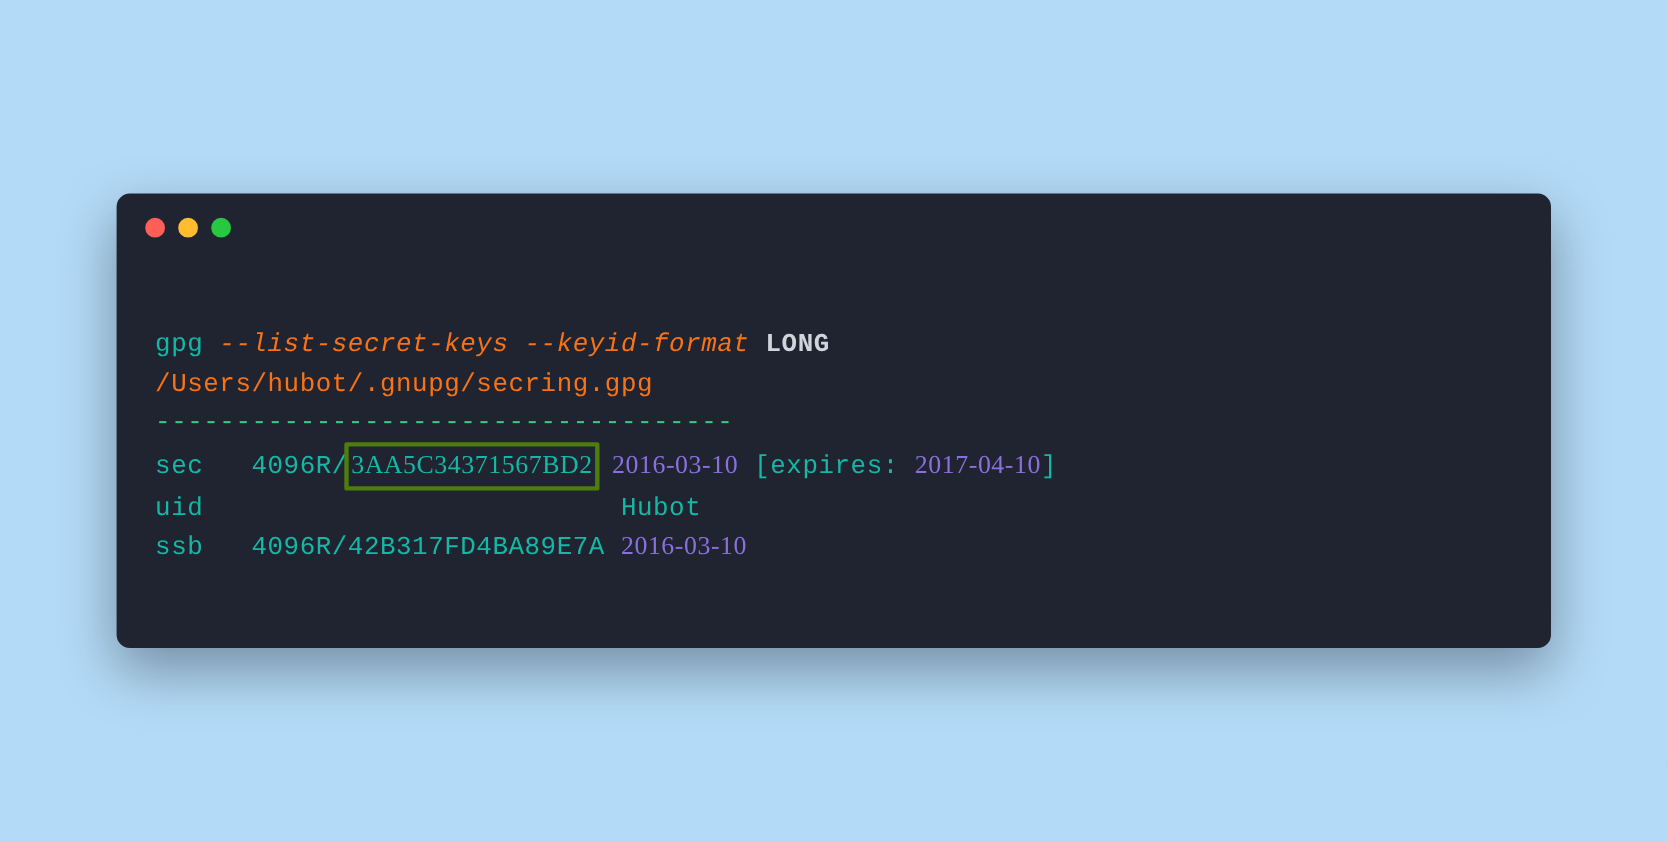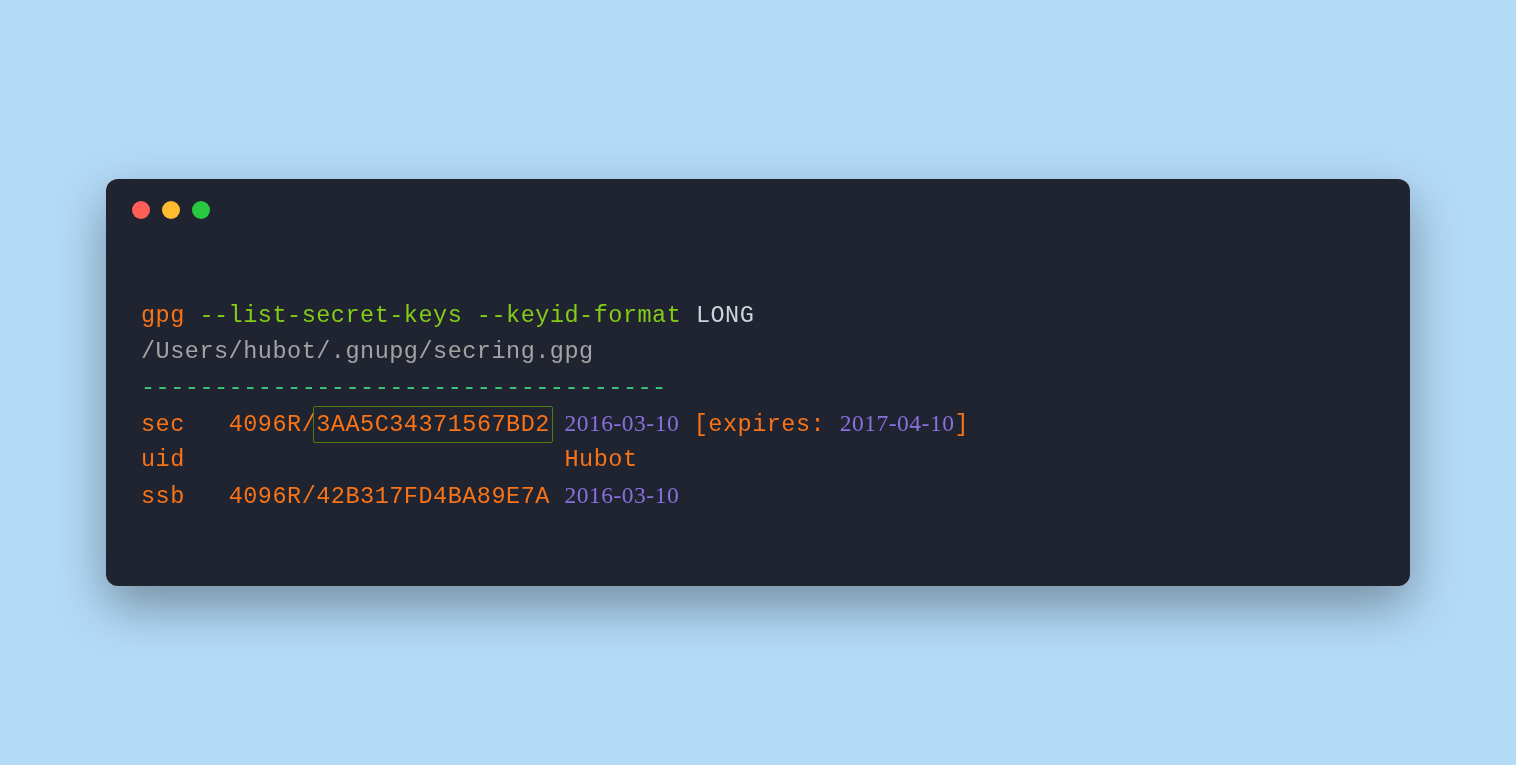--- a/index.html
+++ b/index.html
@@ -38,32 +38,33 @@
     .yellow { background: #febc2e; }
     .green { background: #28c840; }
     .content {
       padding: 34px 35px 0 35px;
       font-size: 23.5px;
       line-height: 1.52;
       color: #d0d4db;
       letter-spacing: 0.5px;
       white-space: pre;
     }
-    .g-cmd { color: #84cc16; }
-    .g-arg { color: #d0d4db; }
-    .g-path { color: #a3a3a3; }
+    .g-cmd { color: #f97316; font-style: italic; }
+    .g-arg { color: #d0d4db; font-weight: bold; }
+    .g-path { color: #f97316; }
     .g-sep { color: #3ec97f; }
     .g-num { color: #8a6fdf; font-family: Liberation Serif, serif; }
-    .g-text { color: #f97316; }
+    .g-text { color: #14b8a6; }
     .highlight {
-      border: 1px solid #4d7c0f;
+      border: 4px solid #4d7c0f;
       padding: 0 2px;
       margin: -1px -3px;
       border-radius: 2px;
       display: inline-block;
+      font-family: Liberation Serif, serif;
     }
   </style>
 </head>
 <body>
 
 <div class="terminal">
   <div class="titlebar">
     <div class="dot red"></div>
     <div class="dot yellow"></div>
     <div class="dot green"></div>

